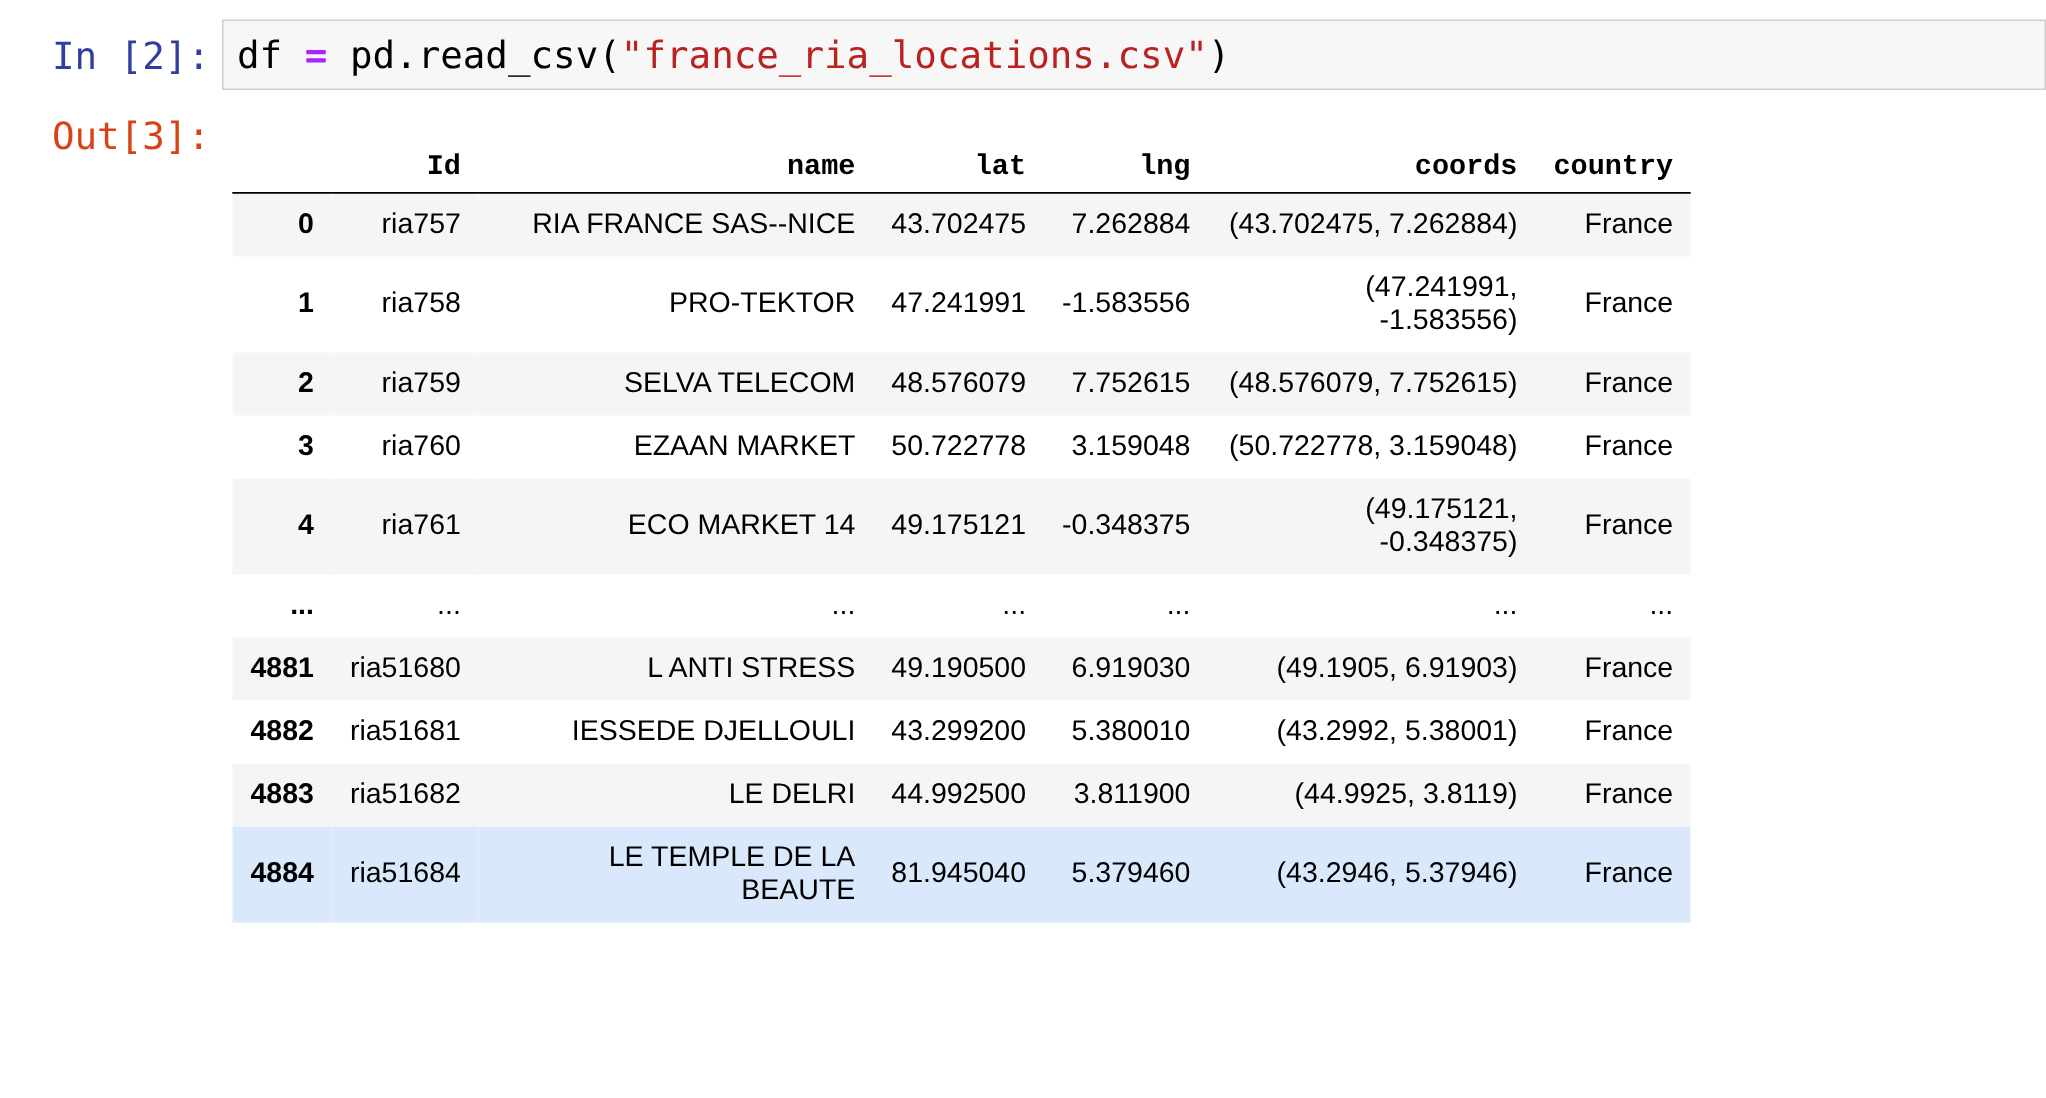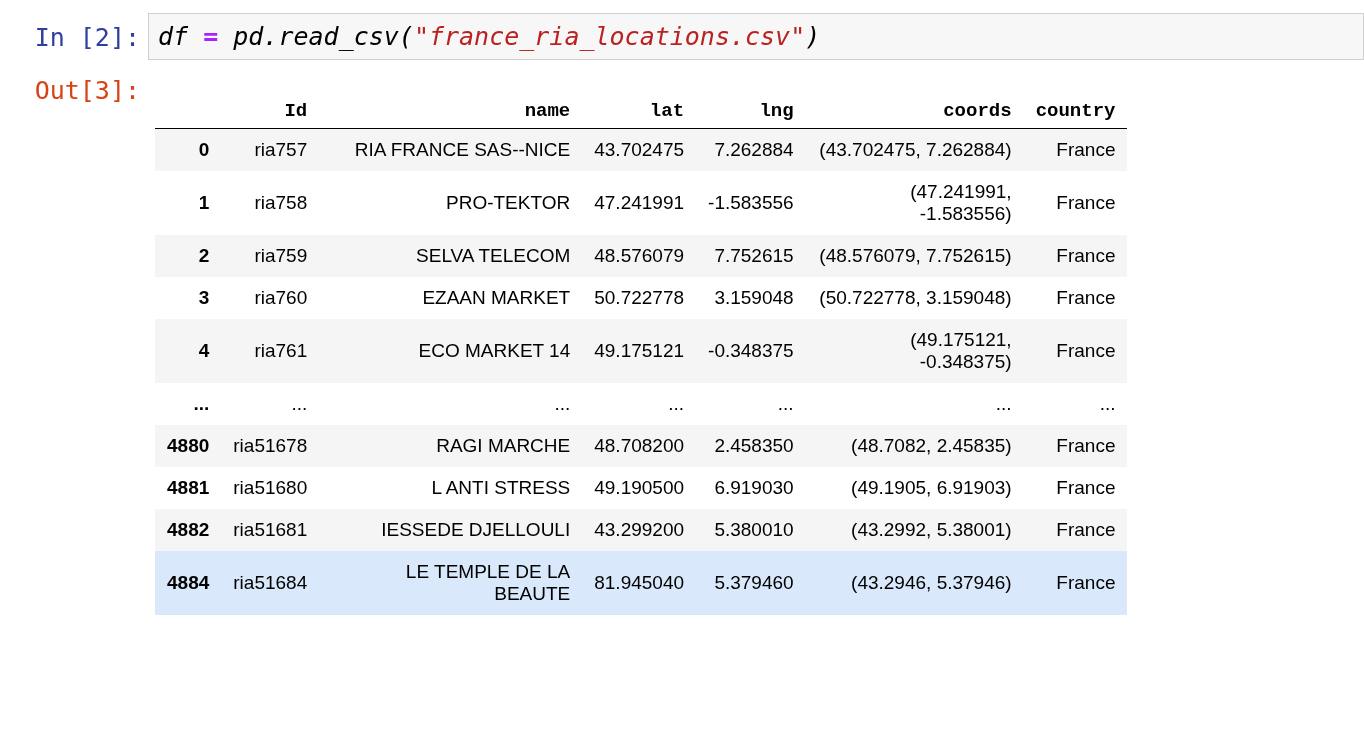--- a/index.html
+++ b/index.html
@@ -31,21 +31,20 @@
   .input-area {
     flex: 1 1 auto;
     border: 1px solid var(--cell-border-color, #cfcfcf);
     background: var(--cell-bg-color, #f7f7f7);
     padding: 8px 9px;
     font-family: "DejaVu Sans Mono", "Liberation Mono", monospace;
     font-size: 25px;
     line-height: 29px;
     white-space: pre;
     cursor: text;
-    font-style: italic;
   }
   .tok-plain    { color: #000000; }
   .tok-operator { color: var(--operator-color, #AA22FF); font-weight: bold; }
   .tok-string   { color: var(--string-color, #BA2121); }
 
   .output-content { flex: 1 1 auto; margin-left: 7px; }
 
   table.df-table {
     border-collapse: collapse;
     border: none;
@@ -159,44 +158,44 @@
             <tr>
               <th>...</th>
               <td>...</td>
               <td>...</td>
               <td>...</td>
               <td>...</td>
               <td>...</td>
               <td>...</td>
             </tr>
             <tr>
-              <th>4880</th>
-              <td>ria51678</td>
-              <td>RAGI MARCHE</td>
-              <td>48.708200</td>
-              <td>2.458350</td>
-              <td>(48.7082, 2.45835)</td>
-              <td>France</td>
-            </tr>
-            <tr>
               <th>4881</th>
               <td>ria51680</td>
               <td>L ANTI STRESS</td>
               <td>49.190500</td>
               <td>6.919030</td>
               <td>(49.1905, 6.91903)</td>
               <td>France</td>
             </tr>
             <tr>
               <th>4882</th>
               <td>ria51681</td>
               <td>IESSEDE DJELLOULI</td>
               <td>43.299200</td>
               <td>5.380010</td>
               <td>(43.2992, 5.38001)</td>
+              <td>France</td>
+            </tr>
+            <tr>
+              <th>4883</th>
+              <td>ria51682</td>
+              <td>LE DELRI</td>
+              <td>44.992500</td>
+              <td>3.811900</td>
+              <td>(44.9925, 3.8119)</td>
               <td>France</td>
             </tr>
             <tr class="highlight">
               <th>4884</th>
               <td>ria51684</td>
               <td>LE TEMPLE DE LA BEAUTE</td>
               <td>81.945040</td>
               <td>5.379460</td>
               <td>(43.2946, 5.37946)</td>
               <td>France</td>

